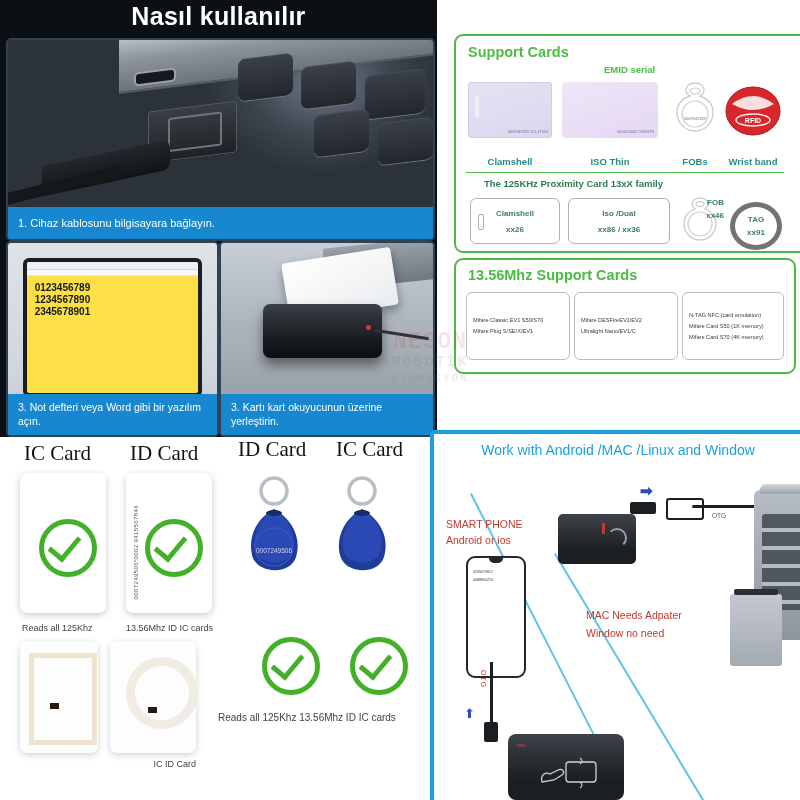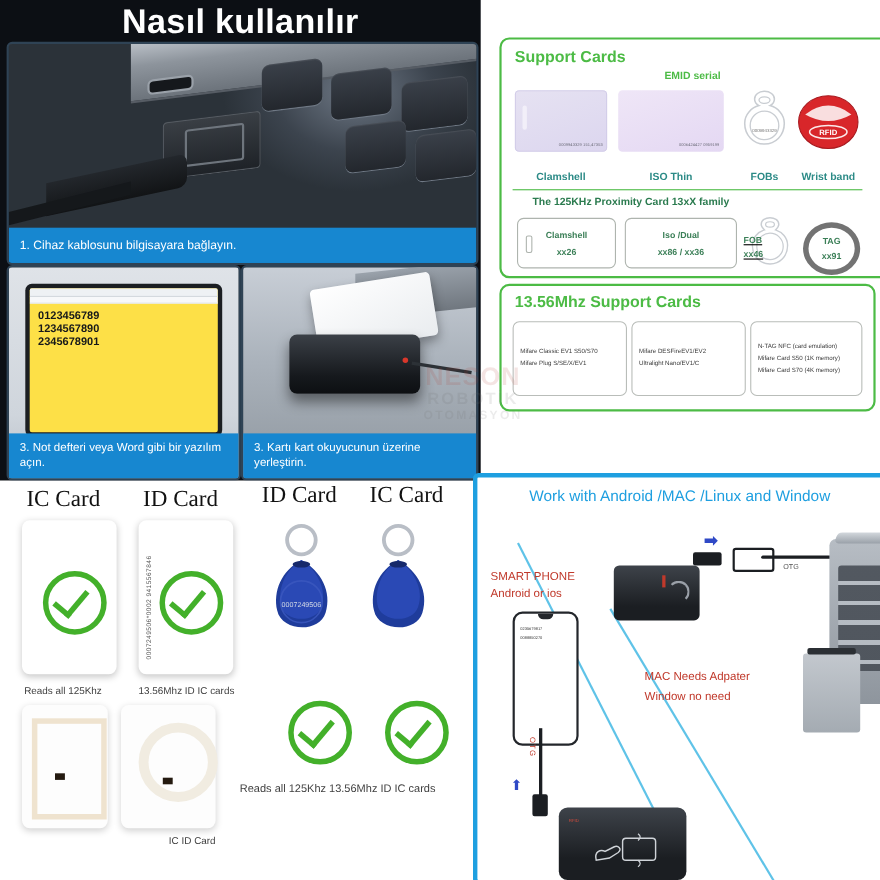--- a/index.html
+++ b/index.html
@@ -2,21 +2,21 @@
 <html><head>
 <meta charset="utf-8">
 <style>
   html,body{margin:0;padding:0;}
   body{width:800px;height:800px;background:#ffffff;font-family:"Liberation Sans",sans-serif;overflow:hidden;}
   .page{position:relative;width:800px;height:800px;}
 
   
   .howto{position:absolute;left:0;top:0;width:437px;height:437px;background:#0c0f14;overflow:hidden;}
   .howto-title{position:absolute;left:0;top:2px;width:437px;text-align:center;color:#ffffff;
-    font-size:31px;font-weight:bold;letter-spacing:.3px;}
+    font-size:25px;font-weight:bold;letter-spacing:.3px;}
   .step{position:absolute;border:2px solid #2f4355;border-radius:5px;overflow:hidden;background:#1b2733;}
   .step-photo{position:absolute;left:0;top:0;right:0;bottom:0;}
   .step-cap{position:absolute;left:0;right:0;bottom:0;background:#1787d0;color:#fff;
     font-size:10.5px;line-height:14px;padding:6px 10px;box-sizing:border-box;}
   .step1{left:6px;top:38px;width:425px;height:199px;}
   .step1 .step-cap{text-align:left;padding:9px 10px;font-size:11px;}
   .step2{left:6px;top:241px;width:209px;height:192px;}
   .step3{left:219px;top:241px;width:212px;height:192px;}
   .step2 .step-cap,.step3 .step-cap{height:41px;}
 
@@ -97,21 +97,21 @@
   .fam-row{position:absolute;left:12px;top:160px;width:316px;height:48px;}
   .fbox{position:absolute;border:1px solid #aeb4ae;border-radius:6px;background:#fff;}
   .fbox .t{position:absolute;left:0;width:100%;text-align:center;font-size:8px;font-weight:bold;color:#3b7f57;}
   .fb1{left:2px;top:2px;width:88px;height:44px;}
   .fb1 .t1{top:10px;} .fb1 .t2{top:26px;}
   .fb1:before{content:"";position:absolute;left:7px;top:15px;width:4px;height:14px;
      border:1px solid #aeb4ae;border-radius:2px;}
   .fb2{left:100px;top:2px;width:100px;height:44px;}
   .fb2 .t1{top:10px;} .fb2 .t2{top:26px;}
   .fob2{position:absolute;left:208px;top:0px;width:48px;height:48px;}
-  .fob2txt{position:absolute;left:208px;top:16px;width:48px;text-align:left;text-decoration:underline;}
+  .fob2txt{position:absolute;left:208px;top:0;width:48px;text-align:right;}
   .fob2txt .t{display:block;font-size:8px;font-weight:bold;color:#3b7f57;line-height:13px;}
   .tag{position:absolute;left:262px;top:6px;width:42px;height:38px;border:5px solid #737373;border-radius:50%;}
   .tag .t{position:absolute;left:0;width:100%;text-align:center;font-size:8px;font-weight:bold;color:#3b7f57;}
   .tag .t1{top:8px;} .tag .t2{top:21px;}
 
   
   .mh-box{left:454px;top:258px;width:338px;height:112px;}
   .mh-title{position:absolute;left:12px;top:7px;font-size:14.5px;font-weight:bold;color:#4cbb45;}
   .mh-row{position:absolute;left:10px;top:32px;width:318px;height:70px;}
   .mbox{position:absolute;top:0;height:68px;border:1px solid #b9bdb9;border-radius:6px;background:#fff;
@@ -193,21 +193,21 @@
   .cord-v{position:absolute;left:56px;top:228px;width:3px;height:62px;background:#1b1e22;}
   .usb-v{position:absolute;left:50px;top:288px;width:14px;height:20px;background:#1b1e22;border-radius:2px;}
   .reader-bot{position:absolute;left:74px;top:300px;width:116px;height:66px;
      background:linear-gradient(180deg,#3e434a 0%,#1b1e22 70%);border-radius:8px;}
   .rb-brand{position:absolute;left:9px;top:9px;font-size:4px;color:#d14b3c;}
   .rb-hand{position:absolute;left:28px;top:22px;width:66px;height:34px;}
   .arrow-up{position:absolute;left:30px;top:272px;font-size:13px;color:#2f49c6;}
 
   
   .wm{position:absolute;left:360px;top:330px;width:140px;height:120px;opacity:.13;
-     pointer-events:none;text-align:center;}
+     pointer-events:none;text-align:center;font-family:Liberation Mono, monospace;}
   .wm .w1{font-size:23px;font-weight:bold;color:#b03a2e;line-height:24px;letter-spacing:1px;}
   .wm .w2{font-size:15px;font-weight:bold;color:#6b6b6b;line-height:18px;letter-spacing:2px;}
   .wm .w3{font-size:11px;font-weight:bold;color:#6b6b6b;letter-spacing:2px;}
 </style>
 </head>
 <body>
 
 <div class="page">
 
   <div class="howto">

